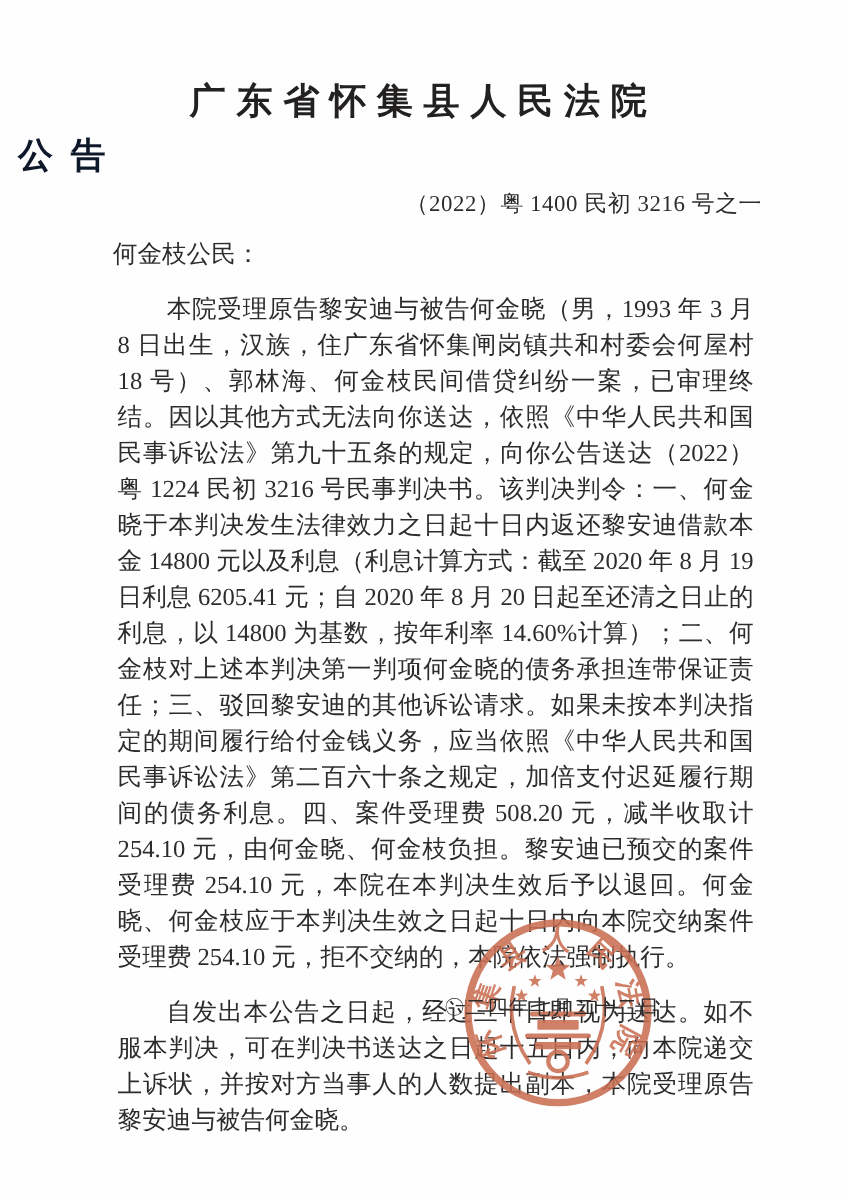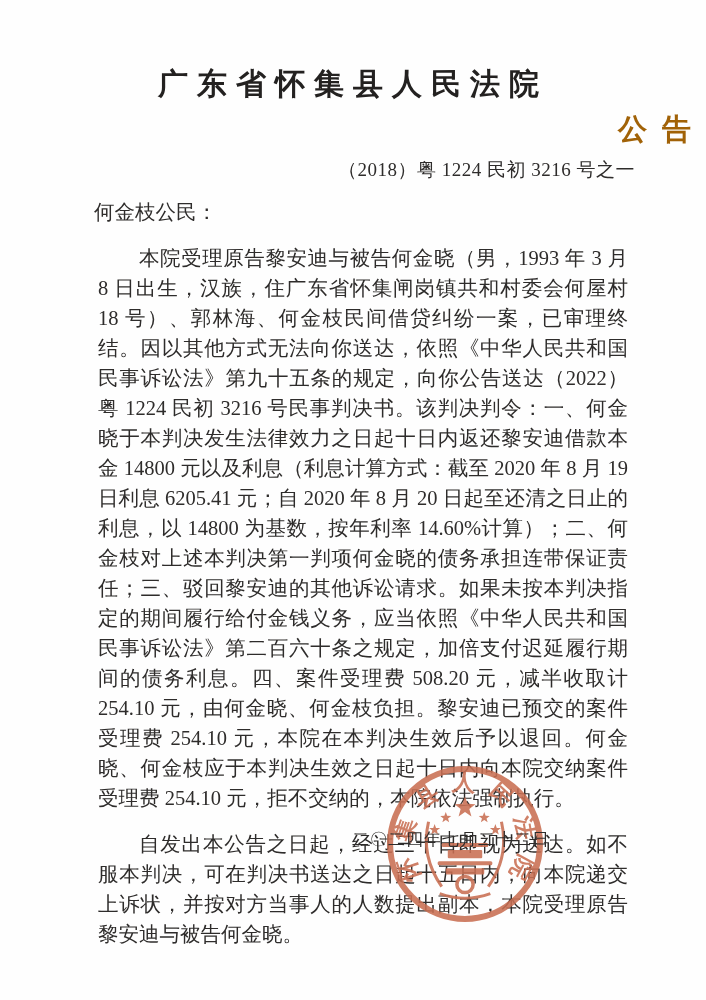--- a/index.html
+++ b/index.html
@@ -24,26 +24,26 @@
     letter-spacing: 9px;
     color: #232120;
     white-space: nowrap;
   }
   .doc-type {
     position: absolute;
     top: 110px;
     left: 0;
     right: 0;
     margin: 0;
-    text-align: right;
+    text-align: left;
     font-size: 29px;
     font-weight: bold;
     letter-spacing: 15px;
     text-indent: 15px; 
-    color: #a16207;
+    color: #0f172a;
   }
   .case-number {
     position: absolute;
     top: 157px;
     right: 71px;
     font-size: 19px;
     letter-spacing: 0.5px;
   }
   .body-block {
     position: absolute;
@@ -97,21 +97,21 @@
 </style>
 </head>
 <body>
 
 <div class="page">
 
   <h1 class="court-name">广东省怀集县人民法院</h1>
 
   <h2 class="doc-type">公告</h2>
 
-  <div class="case-number">（2018）粤 1224 民初 3216 号之一</div>
+  <div class="case-number">（2022）粤 1400 民初 3216 号之一</div>
 
   <div class="body-block">
     <p class="salutation">何金枝公民：</p>
     <p class="para">本院受理原告黎安迪与被告何金晓（男，1993 年 3 月 8 日出生，汉族，住广东省怀集闸岗镇共和村委会何屋村 18 号）、郭林海、何金枝民间借贷纠纷一案，已审理终结。因以其他方式无法向你送达，依照《中华人民共和国民事诉讼法》第九十五条的规定，向你公告送达（2022）粤 1224 民初 3216 号民事判决书。该判决判令：一、何金晓于本判决发生法律效力之日起十日内返还黎安迪借款本金 14800 元以及利息（利息计算方式：截至 2020 年 8 月 19 日利息 6205.41 元；自 2020 年 8 月 20 日起至还清之日止的利息，以 14800 为基数，按年利率 14.60%计算）；二、何金枝对上述本判决第一判项何金晓的债务承担连带保证责任；三、驳回黎安迪的其他诉讼请求。如果未按本判决指定的期间履行给付金钱义务，应当依照《中华人民共和国民事诉讼法》第二百六十条之规定，加倍支付迟延履行期间的债务利息。四、案件受理费 508.20 元，减半收取计 254.10 元，由何金晓、何金枝负担。黎安迪已预交的案件受理费 254.10 元，本院在本判决生效后予以退回。何金晓、何金枝应于本判决生效之日起十日内向本院交纳案件受理费 254.10 元，拒不交纳的，本院依法强制执行。</p>
     <p class="para">自发出本公告之日起，经过三十日即视为送达。如不服本判决，可在判决书送达之日起十五日内，向本院递交上诉状，并按对方当事人的人数提出副本，本院受理原告黎安迪与被告何金晓。</p>
   </div>
 
   <div class="seal">
     <svg viewBox="0 0 160 160" xmlns="http://www.w3.org/2000/svg">
       <g color="#c96f53">

